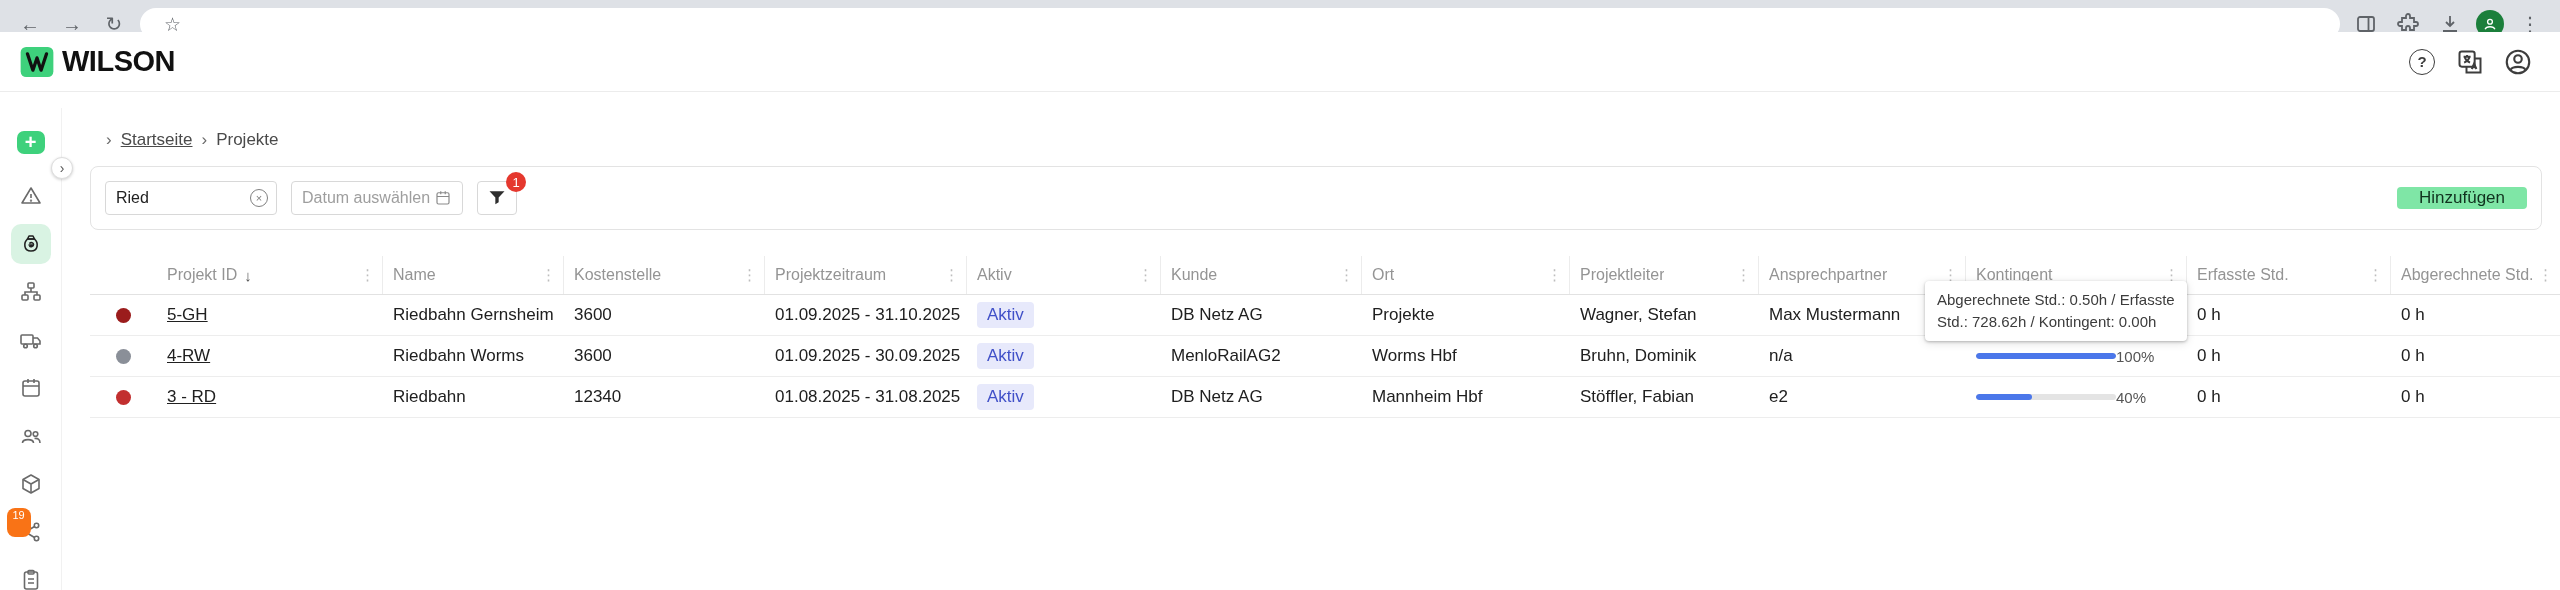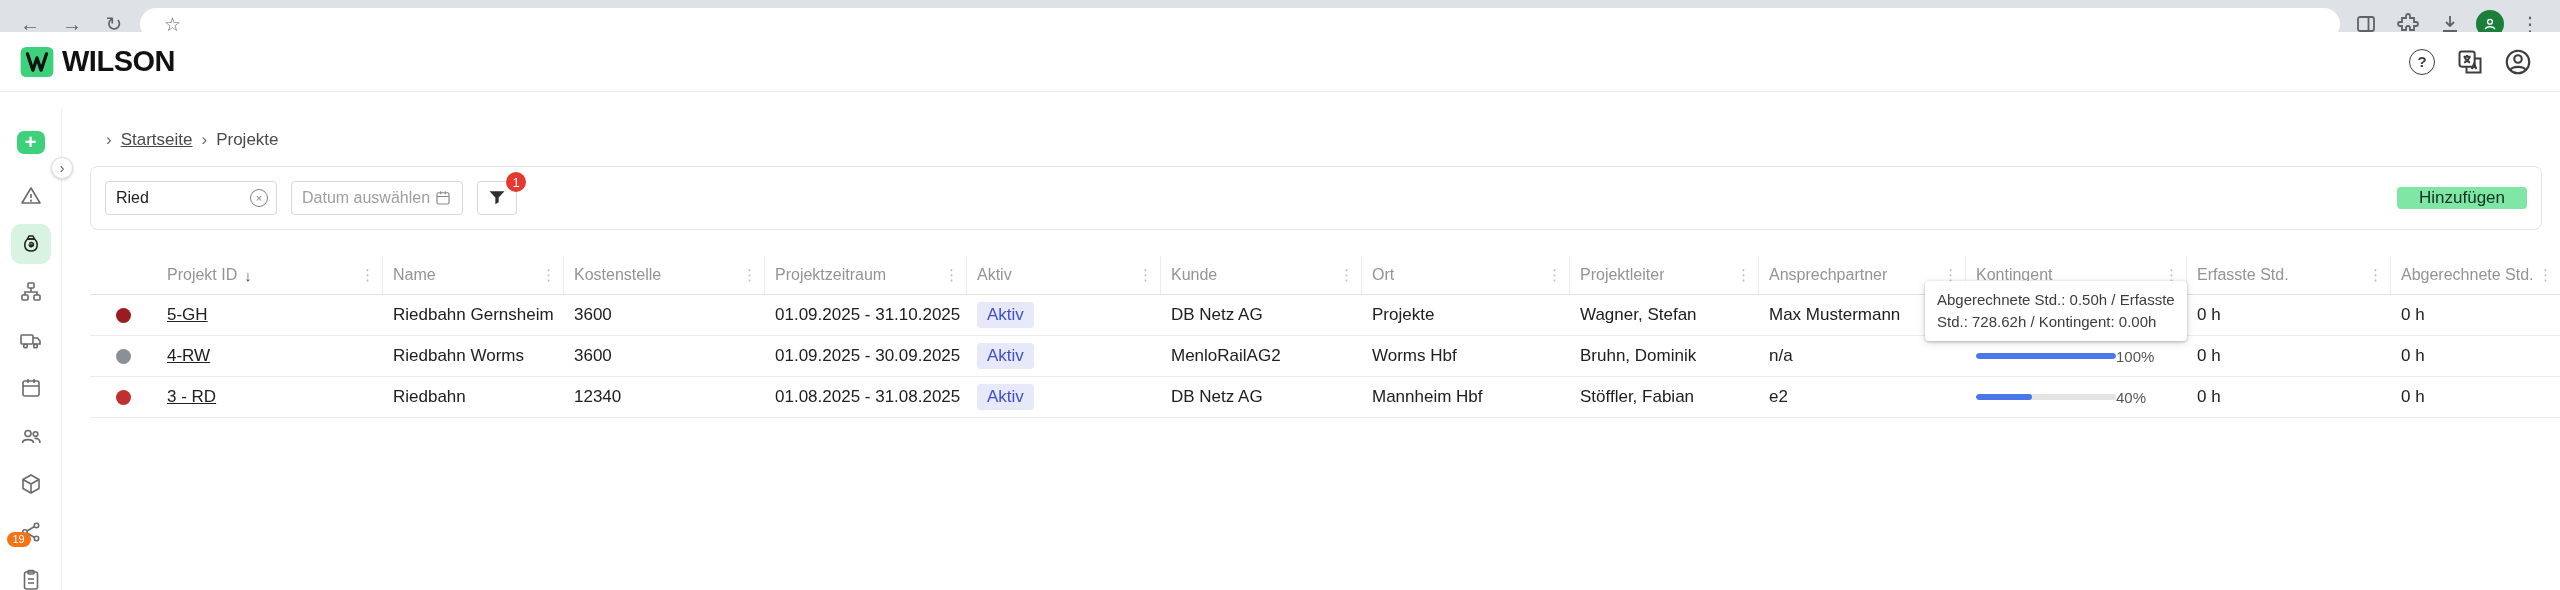--- a/index.html
+++ b/index.html
@@ -66,23 +66,23 @@
     justify-content:center; margin-bottom:22px; border:none;
   }
   .side-item {
     width:40px; height:40px; border-radius:10px; display:flex; align-items:center;
     justify-content:center; margin-bottom:8px; position:relative; flex:0 0 auto;
   }
   .side-item svg { stroke:#6a6a6a; fill:none; stroke-width:1.6; }
   .side-item.active { background:var(--c-accent-soft,#d9f3e3); }
   .side-item.active svg { stroke:#222; }
   .sbadge {
-    position:absolute; top:-4px; left:-4px; min-width:24px; height:15px;
+    position:absolute; top:-4px; left:-4px; min-width:24px; height:29px;
     background:var(--c-sidebar-badge,#f97316); color:#fff; font-size:11px; line-height:15px;
-    text-align:center; border-radius:8px; padding:0 4px;margin-top:24px;
+    text-align:center; border-radius:8px; padding:0 4px;
   }
   .expand-btn {
     position:absolute; left:51px; top:157px; width:22px; height:22px; border-radius:50%;
     background:#fff; border:1px solid #ddd; box-shadow:0 1px 3px rgba(0,0,0,.18);
     display:flex; align-items:center; justify-content:center; font-size:14px; color:#555;
     z-index:10;
   }
 
   
   .content { position:absolute; top:108px; left:62px; right:0; bottom:0; background:#fff; }

